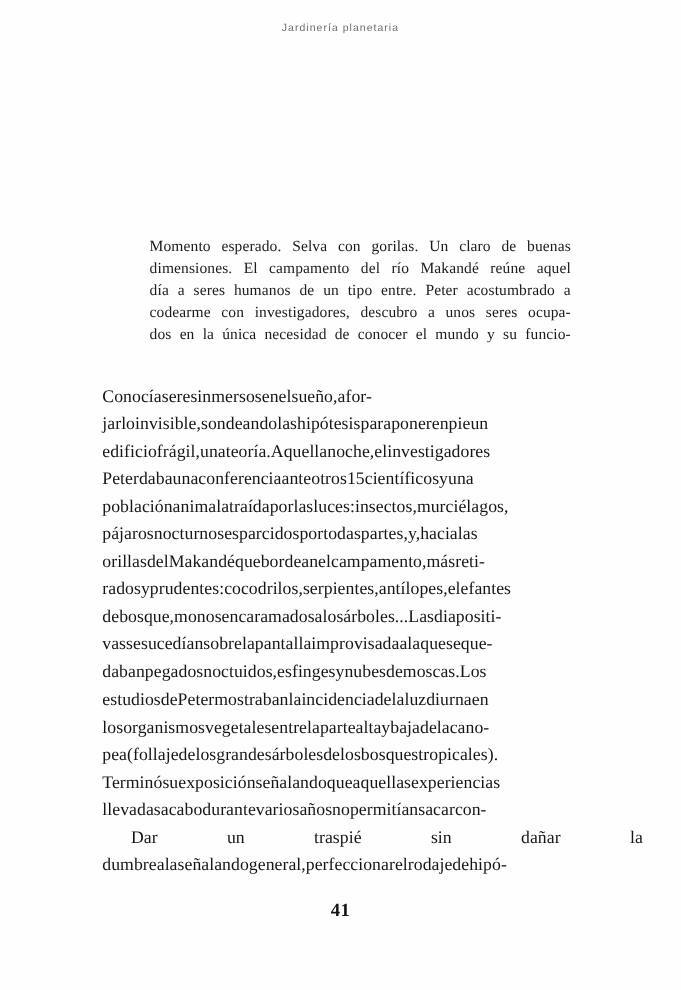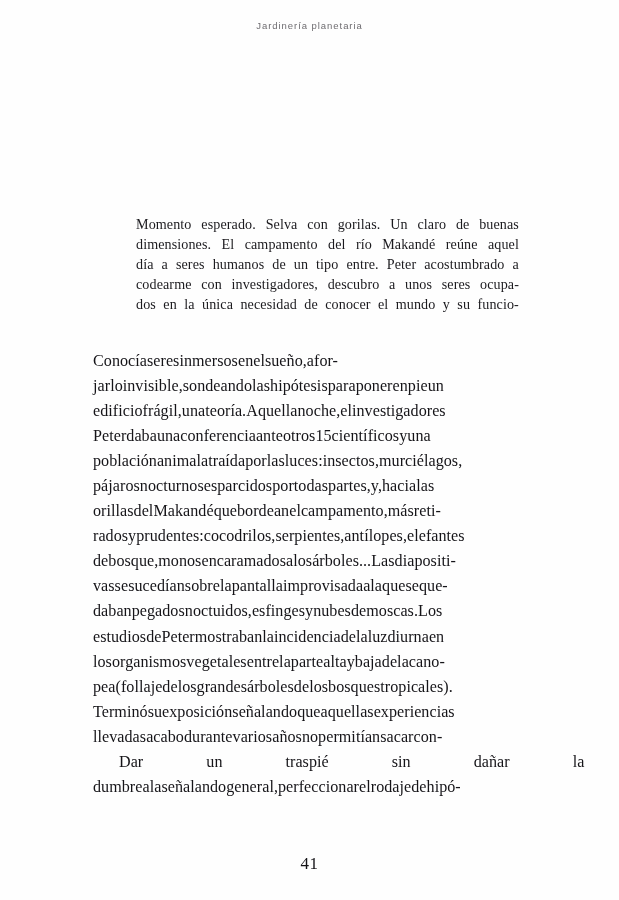--- a/index.html
+++ b/index.html
@@ -79,26 +79,26 @@
   .body-line.just {
     display: flex;
     justify-content: flex-start;
   }
   .body-line.just > span { white-space: pre; }
   .body-line.indent { text-indent: 26px; gap: 37px; }
 
   
   .folio {
     position: absolute;
-    top: 854px;
+    top: 818px;
     left: 0;
     right: 0;
     text-align: center;
     font-size: 17px;
-    font-weight: 400;
+    font-weight: 700;
     letter-spacing: 0.4px;
     color: #131216;
   }
 </style>
 </head>
 <body>
 
 <div class="page">
 
   <div class="running-head">Jardinería planetaria</div>

